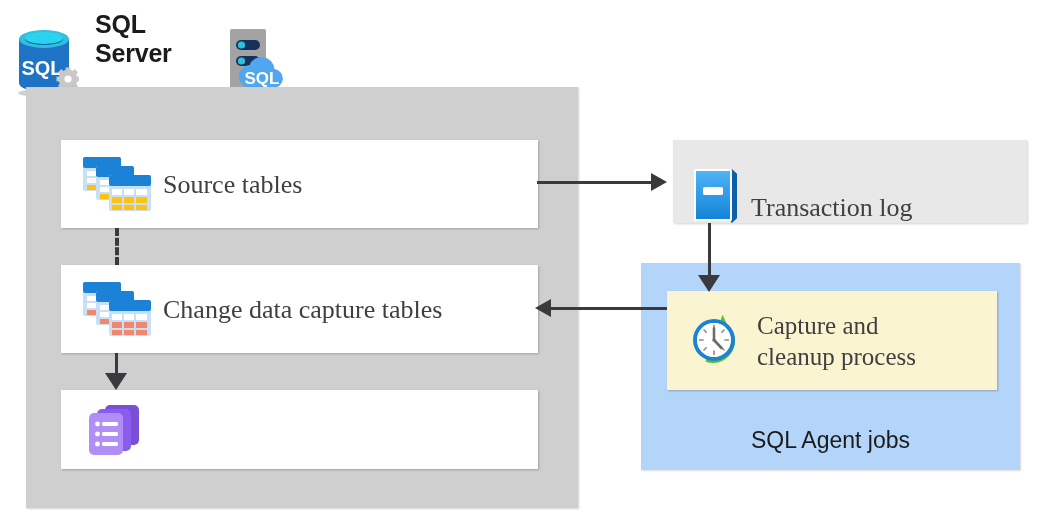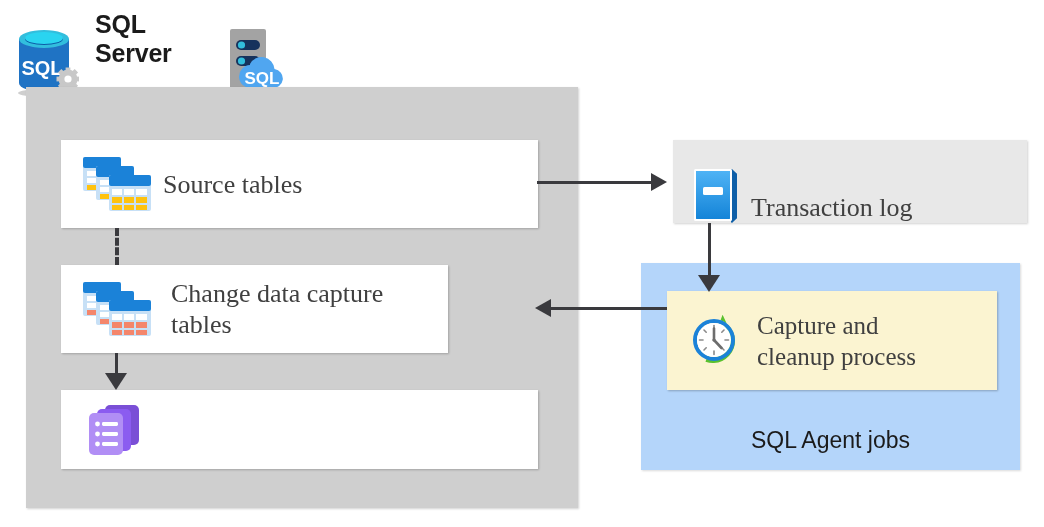--- a/index.html
+++ b/index.html
@@ -57,21 +57,21 @@
 
   
   .white-box {
     position: absolute;
     background: #ffffff;
     box-shadow: 1px 1px 2px rgba(0,0,0,0.22);
     display: flex;
     align-items: center;
   }
   #box-source-tables { left: 61px;  top: 140px; width: 477px; height: 88px; }
-  #box-cdc-tables    { left: 61px;  top: 265px; width: 387px; height: 88px; gap: 8px; }
+  #box-cdc-tables    { left: 61px;  top: 265px; width: 477px; height: 88px; }
   #box-tsql-queries  { left: 61px;  top: 390px; width: 477px; height: 79px; }
 
   .box-icon {
     flex: 0 0 auto;
     margin-left: 20px;
     width: 72px;
     height: 60px;
     position: relative;
   }
   .box-label {

